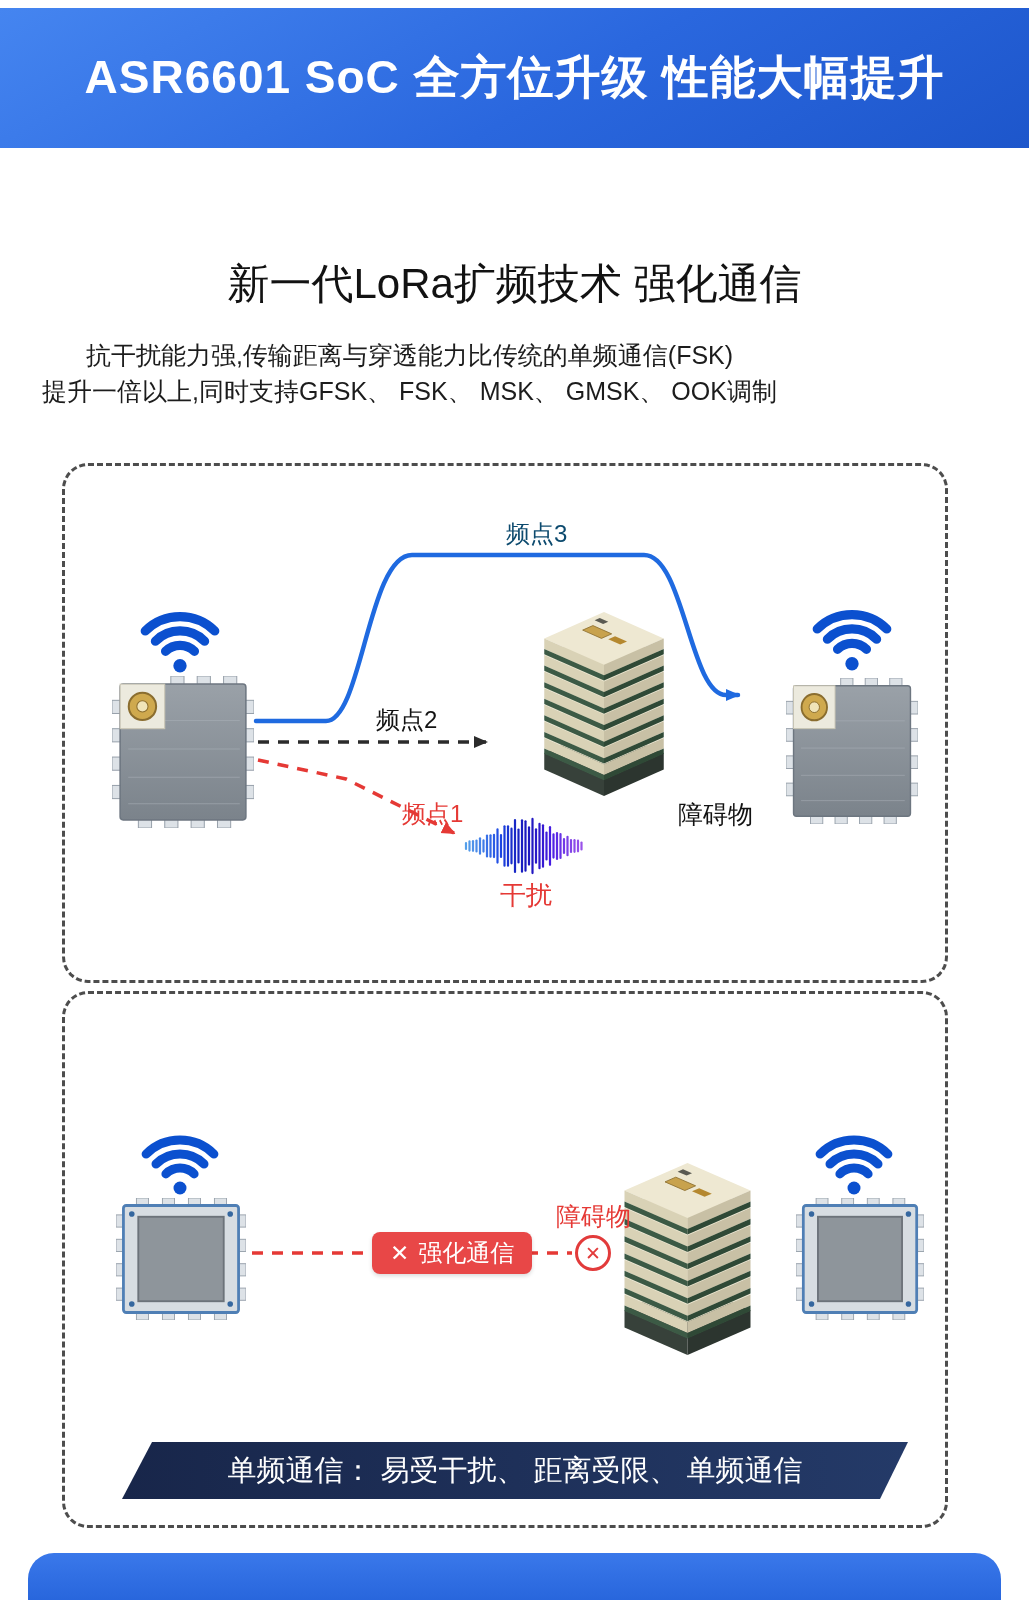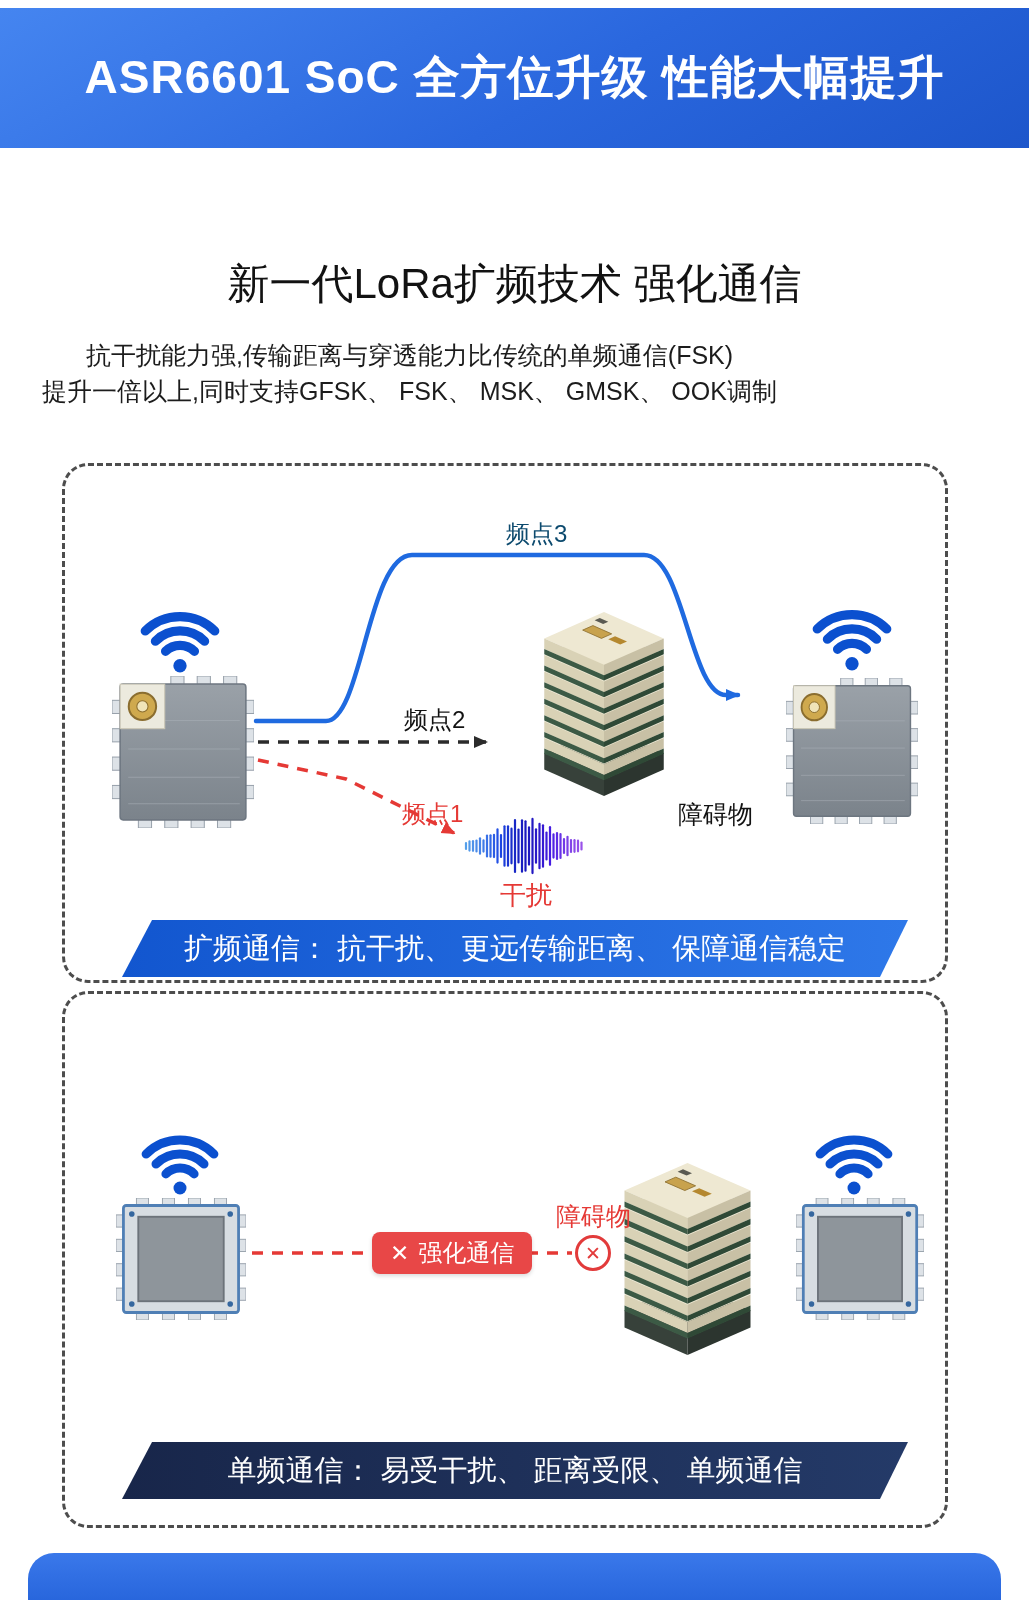--- a/index.html
+++ b/index.html
@@ -20,21 +20,21 @@
 
   .panel { border:3px dashed #4d4d4d; border-radius:26px; }
   .panel1 { left:62px; top:455px; width:886px; height:520px; }
   .panel2 { left:62px; top:983px; width:886px; height:537px; }
 
   .lbl { font-size:24px; color:#121212; white-space:nowrap; }
   .lbl.blue { color:#0c4a6e; }
   .lbl.red  { color:#e53935; }
 
   .freq3-label { left:506px; top:510px; }
-  .freq2-label { left:404px; top:696px;text-align:center; }
+  .freq2-label { left:376px; top:696px;text-align:center; }
   .freq1-label { left:402px; top:790px; }
   .obstacle1-label { left:678px; top:790px; font-size:25px; }
   .interference-label { left:500px; top:870px; font-size:26px; }
   .obstacle2-label { left:556px; top:1192px; font-size:25px; }
 
   .banner { display:flex; align-items:center; justify-content:center;
     color:#fff; font-size:29px; white-space:nowrap; }
   .banner1 { left:122px; top:912px; width:786px; height:57px;
     background:linear-gradient(90deg,#1256cf,#2e78e9);
     clip-path:polygon(30px 0,100% 0,calc(100% - 28px) 100%,0 100%); }
@@ -264,23 +264,20 @@
       <line x1="116" x2="116" y1="26.660328436893423" y2="37.33967156310658" stroke="hsl(266.47058823529414 78% 61.0019476277719%)" stroke-width="2.2" stroke-linecap="round"></line>
       <line x1="119.5" x2="119.5" y1="28.593760059110863" y2="35.40623994088914" stroke="hsl(268.2352941176471 78% 61.721856646795715%)" stroke-width="2.2" stroke-linecap="round"></line>
     </svg>
 
   <div class="abs lbl blue freq3-label">频点3</div>
   <div class="abs lbl freq2-label">频点2</div>
   <div class="abs lbl red freq1-label">频点1</div>
   <div class="abs lbl obstacle1-label">障碍物</div>
   <div class="abs lbl red interference-label">干扰</div>
 
-  <div class="abs banner banner1">
-    <span>扩频通信： 抗干扰、 更远传输距离、 保障通信稳定</span>
-  </div>
 
   <div class="abs panel panel2"></div>
 
   <svg class="abs lines2" width="886" height="537" viewBox="0 0 886 537">
     <path d="M190 262 H305" fill="none" stroke="#e53935" stroke-width="3.5" stroke-dasharray="11 9"></path>
     <path d="M465 262 H510" fill="none" stroke="#e53935" stroke-width="3.5" stroke-dasharray="11 9"></path>
   </svg>
 
   <svg class="abs wifi2-left" viewBox="0 0 100 80">
       <use href="#wifi"></use>

